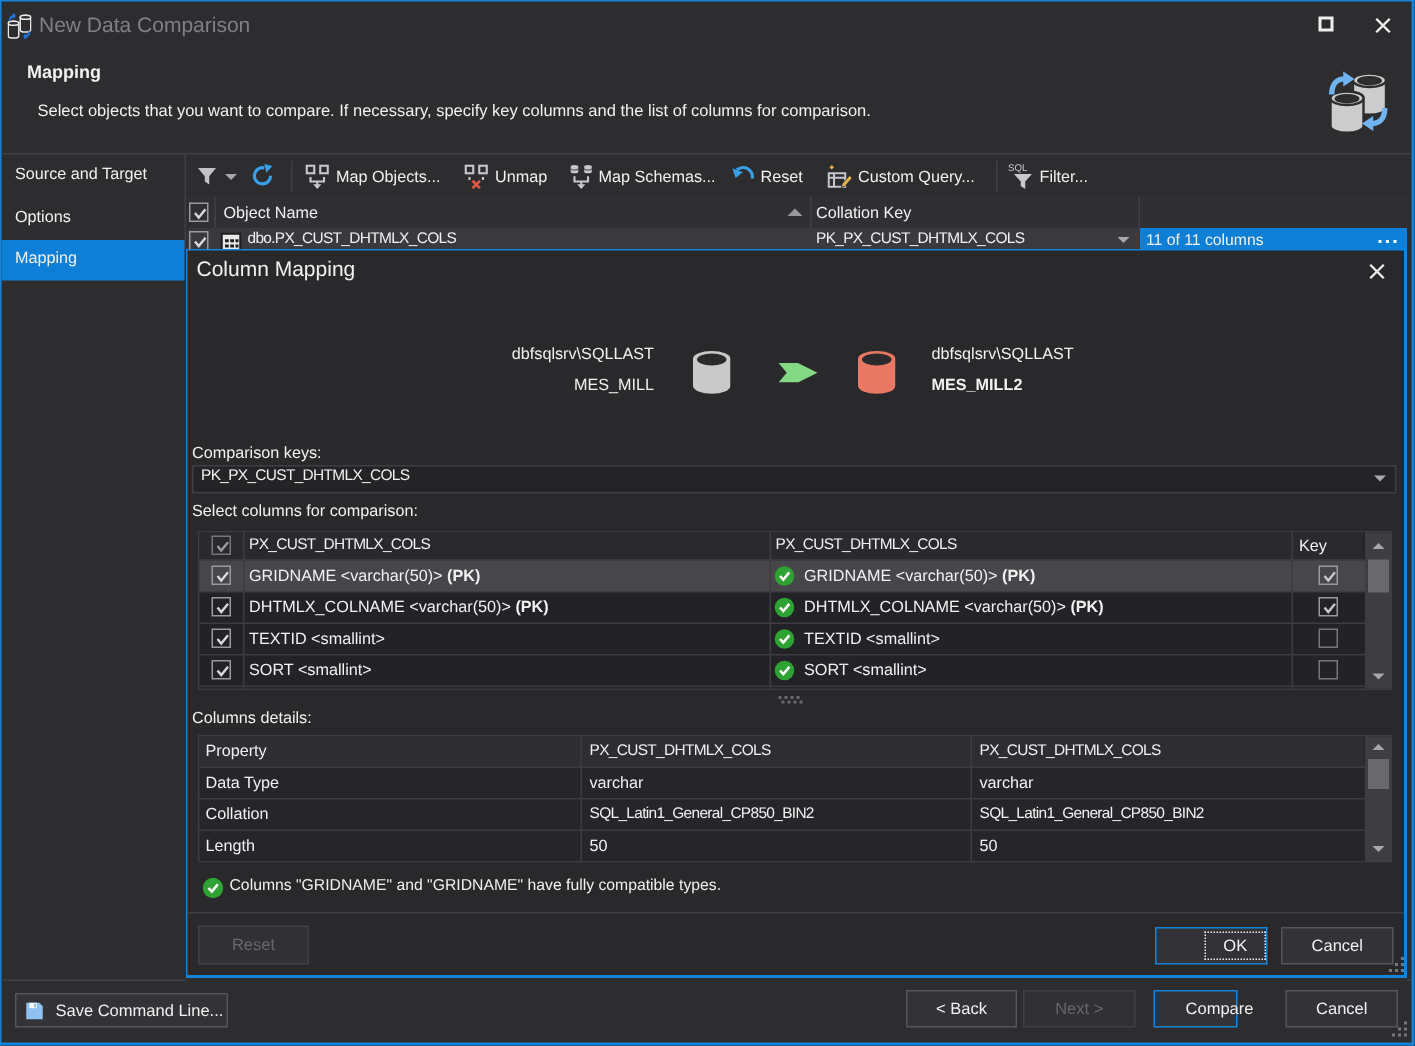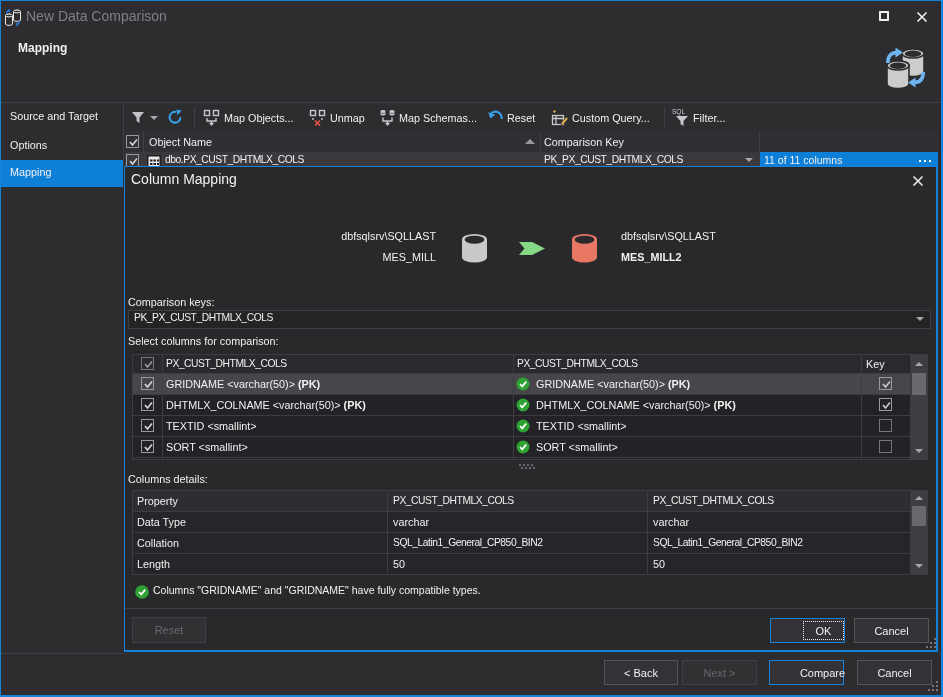--- a/index.html
+++ b/index.html
@@ -39,20 +39,21 @@
     <path d="M1.5 5 C1.5 2.5 3 1.5 5 1.5 M5 1.5 L3.6 0.1 M5 1.5 L3.6 2.9" stroke="#2472CC" stroke-width="1.5" fill="none"></path>
     <path d="M14.5 12 C14.5 14.5 13 15.5 11 15.5 M11 15.5 L12.4 14.1 M11 15.5 L12.4 16.9" stroke="#2472CC" stroke-width="1.5" fill="none"></path>
   </svg>
   <div class="ab" style="left:26px;top:8px;font-size:14px;color:#7E8084;">New Data Comparison</div>
   <div class="ab" style="left:879px;top:11px;width:10px;height:10px;border:2px solid #EFEFEF"></div>
   <svg class="ab" style="left:916px;top:11px" width="12" height="12" viewBox="0 0 12 12">
       <path d="M1.5 1.5 L10.5 10.5 M10.5 1.5 L1.5 10.5" stroke="#EFEFEF" stroke-width="1.6"></path>
     </svg>
 
   <div class="ab" style="left:18px;top:41px;font-weight:bold;font-size:12px;">Mapping</div>
+  <div class="ab" style="left:25px;top:68px;font-size:11px;">Select objects that you want to compare. If necessary, specify key columns and the list of columns for comparison.</div>
   <svg class="ab" style="left:884px;top:46px" width="43" height="43" viewBox="0 0 43 43">
     <path d="M18 7.5 A11 4.5 0 0 1 40 7.5 V26 A11 4.5 0 0 1 18 26 Z" fill="#CCCCCC" stroke="#2D2D30" stroke-width="1.6"></path>
     <ellipse cx="29" cy="7.5" rx="11" ry="4.5" fill="#CCCCCC" stroke="#2D2D30" stroke-width="1.6"></ellipse>
     <ellipse cx="29" cy="7.8" rx="8.3" ry="3.2" fill="#2D2D30"></ellipse>
     <path d="M3 19.5 A11 4.5 0 0 1 25 19.5 V38 A11 4.5 0 0 1 3 38 Z" fill="#CCCCCC" stroke="#2D2D30" stroke-width="1.6"></path>
     <ellipse cx="14" cy="19.5" rx="11" ry="4.5" fill="#CCCCCC" stroke="#2D2D30" stroke-width="1.6"></ellipse>
     <ellipse cx="14" cy="19.8" rx="8.3" ry="3.2" fill="#2D2D30"></ellipse>
     <path d="M3.8 17 C3.8 9.5 7.5 6.6 12.5 6.6" stroke="#6FB3F0" stroke-width="3.6" fill="none"></path>
     <polygon points="11.5,1.6 19,6.6 11.5,11.6" fill="#6FB3F0"></polygon>
     <path d="M39.2 26 C39.2 33.5 35.5 36.4 30.5 36.4" stroke="#6FB3F0" stroke-width="3.6" fill="none"></path>
@@ -120,21 +121,21 @@
   <div class="ab" style="left:125px;top:131px;width:813px;height:21px;background:#302F33;"></div>
   <div class="ab ck" style="left:126px;top:135px;">
       <svg width="15" height="15">
         <path d="M4 7 L6.5 10 L11 4.5" stroke="#D8D8D8" stroke-width="1.6" fill="none"></path>
       </svg>
     </div>
   <div class="ab" style="left:149px;top:136px;">Object Name</div>
   <div class="ab tri-up" style="left:525px;top:139px;border-bottom-color:#9A9A9E;border-left-width:5px;border-right-width:5px;border-bottom-width:5px;"></div>
   <div class="ab sep-v" style="left:143px;top:131px;height:21px;"></div>
   <div class="ab sep-v" style="left:540px;top:131px;height:21px;"></div>
-  <div class="ab" style="left:544px;top:136px;">Comparison Key</div>
+  <div class="ab" style="left:544px;top:136px;">Collation Key</div>
   <div class="ab sep-v" style="left:759px;top:131px;height:21px;"></div>
   <div class="ab" style="left:763px;top:136px;margin-top:24px;">Columns in Comparison</div>
 
   <div class="ab" style="left:125px;top:152px;width:813px;height:14px;background:#3A3A3E;"></div>
   <div class="ab ck" style="left:126px;top:154px;">
       <svg width="15" height="15">
         <path d="M4 7 L6.5 10 L11 4.5" stroke="#D8D8D8" stroke-width="1.6" fill="none"></path>
       </svg>
     </div>
   <svg class="ab" style="left:147px;top:155px" width="14" height="13" viewBox="0 0 14 13">
@@ -322,23 +323,28 @@
         <rect x="5" y="4" width="2" height="2"></rect>
         <rect x="9" y="8" width="2" height="2"></rect>
         <rect x="5" y="8" width="2" height="2"></rect>
         <rect x="1" y="8" width="2" height="2"></rect>
       </g>
     </svg>
 
   <div class="ab sep-h" style="left:1px;top:653px;width:123px;"></div>
   <div class="ab sep-h" style="left:938px;top:653px;width:3px;"></div>
 
+  <div class="btn" style="left:10px;top:662px;width:142px;height:23px;justify-content:flex-start;padding-left:6px;white-space:nowrap;"><svg style="margin-right:8px;flex:none" width="12" height="12" viewBox="0 0 12 12">
+        <path d="M0.5 0.5 H9.2 L11.5 2.8 V11.5 H0.5 Z" fill="#8FC1F0"></path>
+        <rect x="2.6" y="0.5" width="5" height="3.6" fill="#FFF"></rect>
+        <rect x="5.6" y="1" width="1.5" height="2.6" fill="#8FC1F0"></rect>
+      </svg>Save Command Line...</div>
   <div class="btn" style="left:604px;top:660px;width:74px;height:25px;">&lt; Back</div>
   <div class="btn dis" style="left:682px;top:660px;width:75px;height:25px;">Next &gt;</div>
-  <div class="btn blue" style="left:769px;top:660px;width:75px;height:25px;">Compare</div>
+  <div class="btn blue" style="left:769px;top:660px;width:56px;height:25px;">Compare</div>
   <div class="btn" style="left:857px;top:660px;width:75px;height:25px;">Cancel</div>
   <svg class="ab" style="left:926px;top:680px" width="13" height="13" viewBox="0 0 13 13">
       <g fill="#77777B">
         <rect x="10" y="1" width="2" height="2"></rect>
         <rect x="10" y="5" width="2" height="2"></rect>
         <rect x="6" y="5" width="2" height="2"></rect>
         <rect x="10" y="9" width="2" height="2"></rect>
         <rect x="6" y="9" width="2" height="2"></rect>
         <rect x="2" y="9" width="2" height="2"></rect>
       </g>

